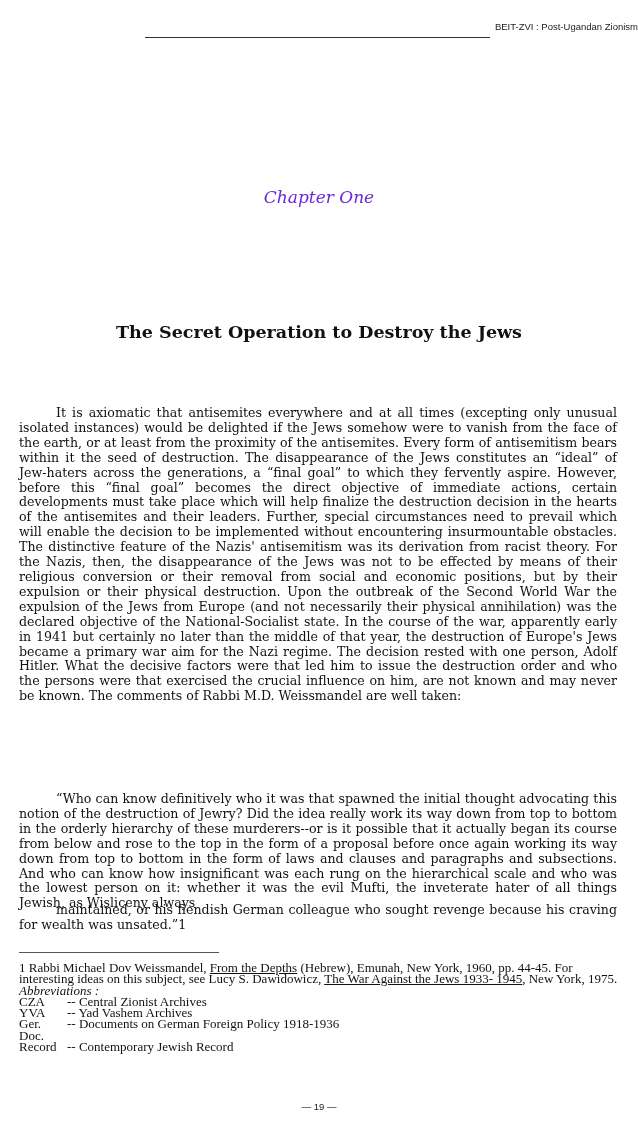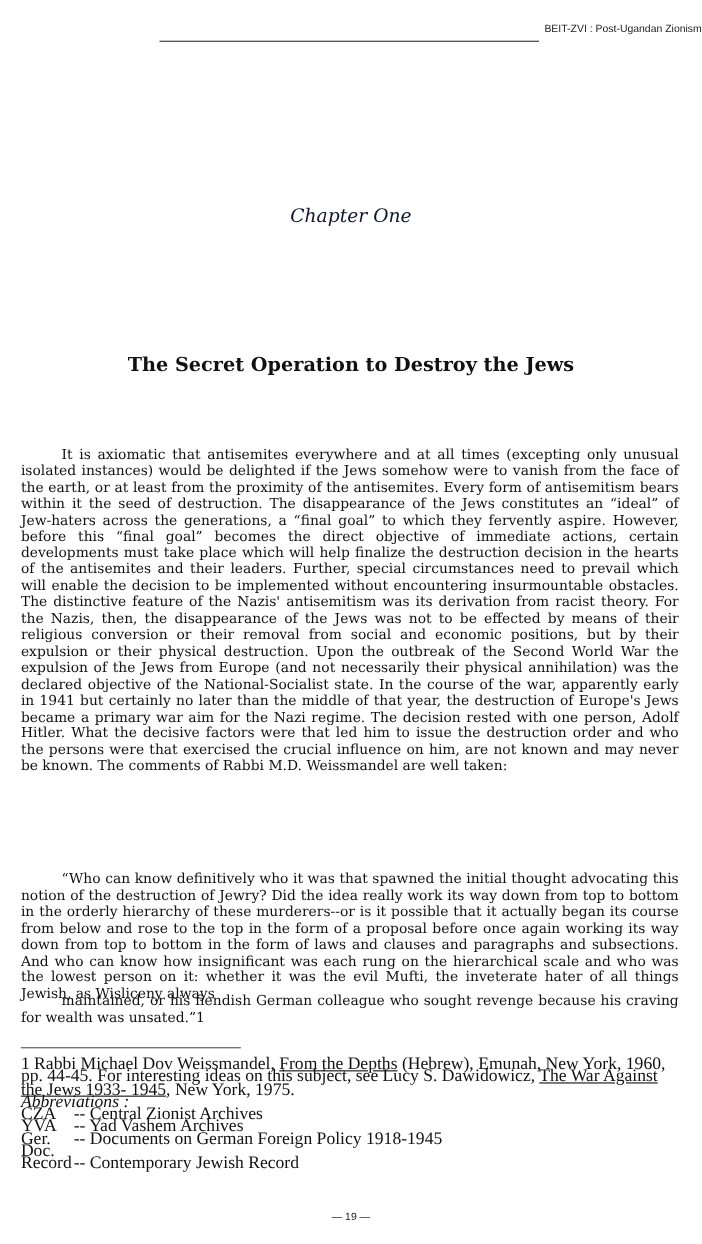--- a/index.html
+++ b/index.html
@@ -2,32 +2,32 @@
 <html><head>
 <meta charset="utf-8">
 <style>
   html, body { margin:0; padding:0; background:#fff; }
   body { width:638px; height:1131px; position:relative; overflow:hidden; color:#111;
          font-family:"DejaVu Serif", serif; }
   .header { position:absolute; top:21px; left:0; width:638px; text-align:right;
             font-family:"Liberation Sans", sans-serif; font-size:9.5px; color:#222; }
   .header-rule { position:absolute; top:37px; left:145px; width:345px; height:0; border-top:1px solid #333; }
   .chapter { position:absolute; top:187px; left:0; width:638px; text-align:center;
-             font-style:italic; font-size:17px; color:#0f172a; }
+             font-style:italic; font-size:17px; color:#6d28d9; }
   .title { position:absolute; top:322px; left:0; width:638px; text-align:center;
            font-weight:bold; font-size:17.5px; color:#111; }
   .body { position:absolute; left:19px; width:598px; font-size:12.6px; line-height:14.9px;
           text-align:justify; text-align-last:left; }
   .p1 { top:406px; }
   .p2 { top:792px; }
   .p3 { top:903px; }
   .body p { margin:0; text-indent:37px; }
   .fn-rule { position:absolute; top:952px; left:19px; width:200px; border-top:1px solid #555; }
   .footnotes { position:absolute; top:962px; left:19px; width:600px;
-               font-family:"Liberation Serif", serif; font-size:16px; line-height:11.3px; color:#111; }
+               font-family:"Liberation Serif", serif; font-size:13px; line-height:11.3px; color:#111; }
   .footnotes .u { text-decoration:underline; }
   .abbr-title { font-style:italic; }
   .abbr-row { display:flex; }
   .abbr-key { width:48px; flex:none; }
   .page-num { position:absolute; top:1101px; left:0; width:638px; text-align:center;
               font-family:"Liberation Sans", sans-serif; font-size:9.5px; color:#222; }
 </style>
 </head>
 <body>
 
@@ -57,21 +57,21 @@
   <div class="abbr-row">
       <span class="abbr-key">CZA</span>
       <span>-- Central Zionist Archives</span>
     </div>
   <div class="abbr-row">
       <span class="abbr-key">YVA</span>
       <span>-- Yad Vashem Archives</span>
     </div>
   <div class="abbr-row">
       <span class="abbr-key">Ger. Doc.</span>
-      <span>-- Documents on German Foreign Policy 1918-1945</span>
+      <span>-- Documents on German Foreign Policy 1918-1936</span>
     </div>
   <div class="abbr-row">
       <span class="abbr-key">Record</span>
       <span>-- Contemporary Jewish Record</span>
     </div>
 </div>
 
 <div class="page-num">—  19  —</div>
 
 </body></html>

